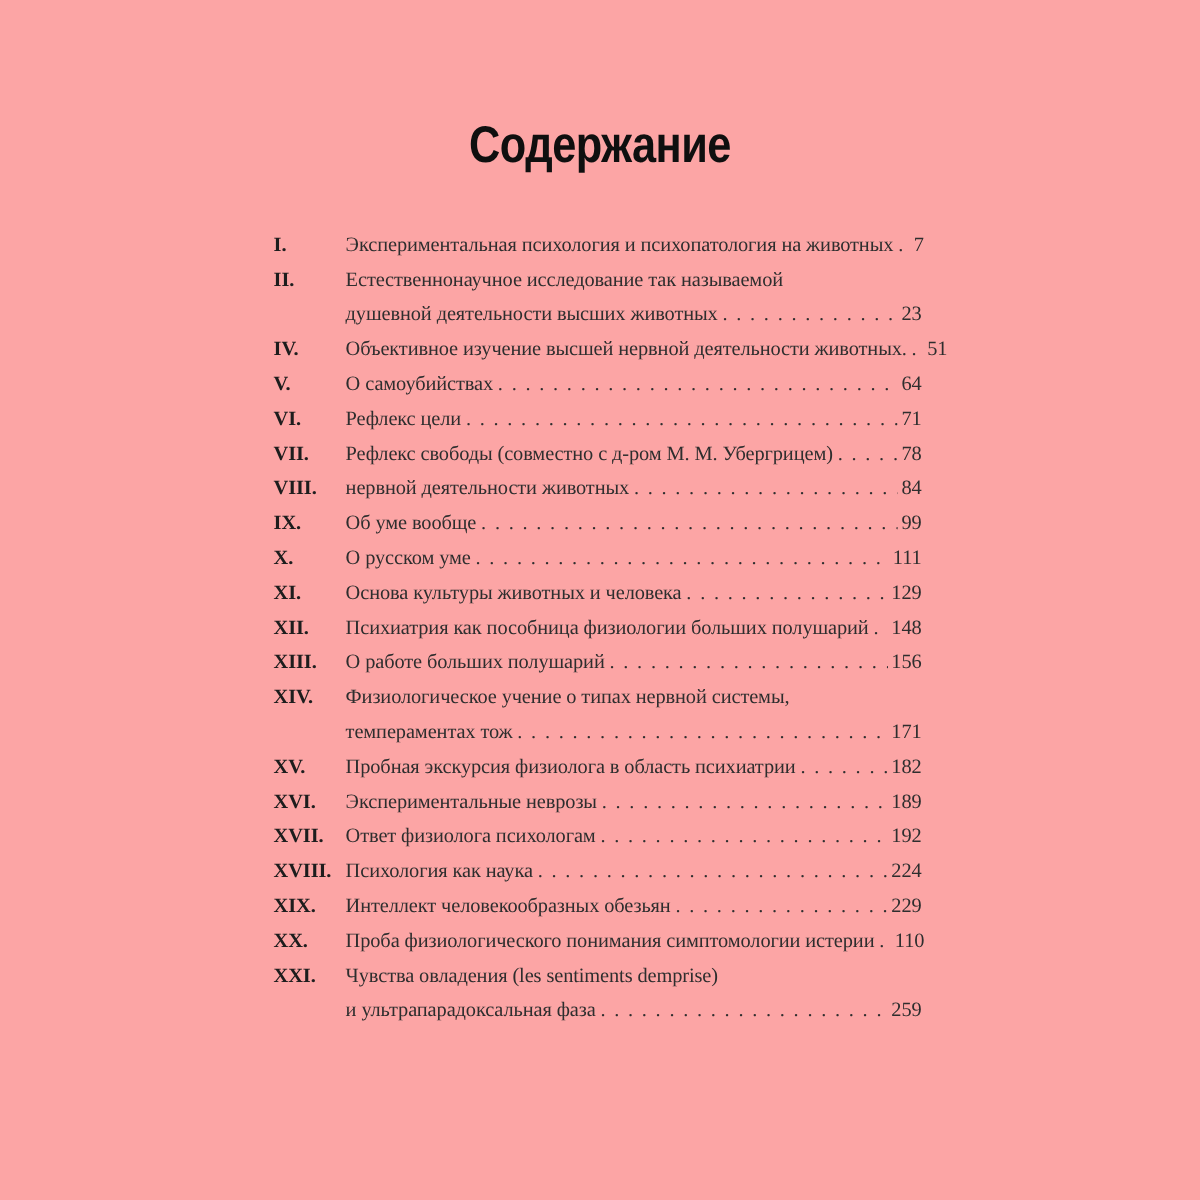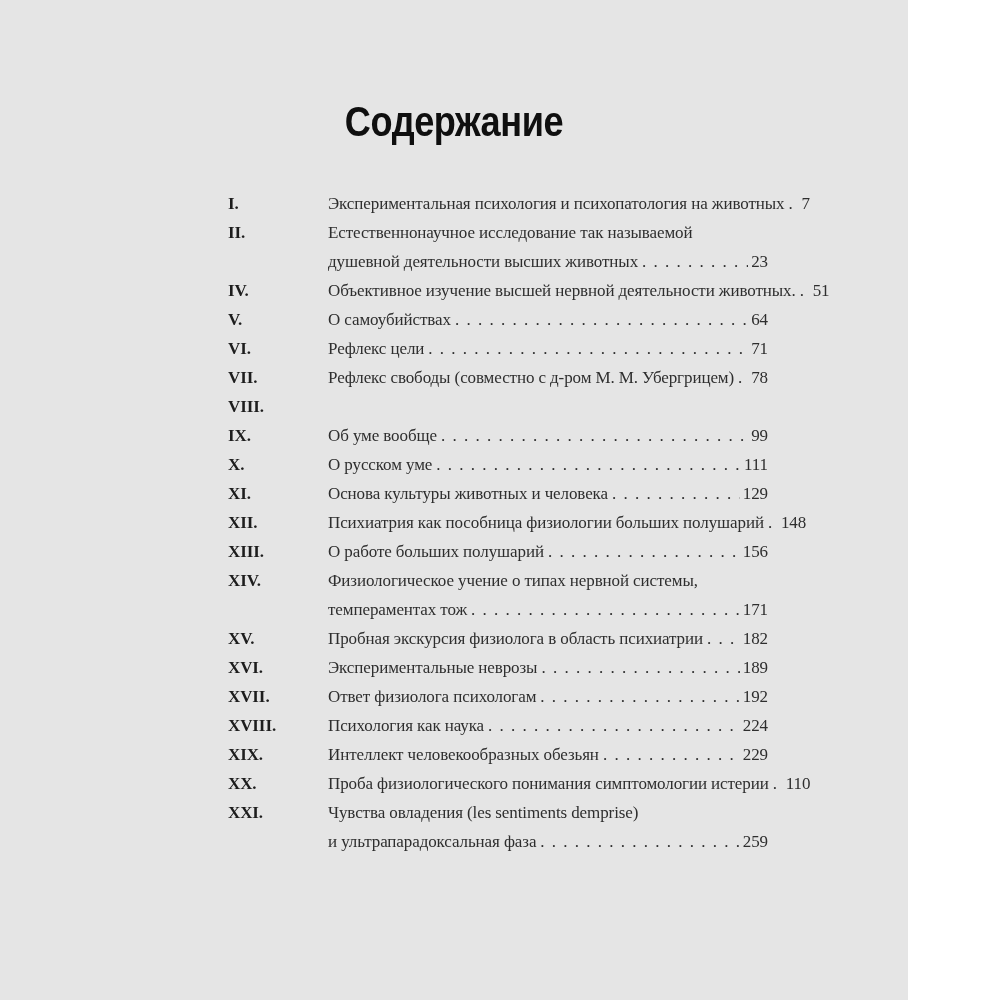--- a/index.html
+++ b/index.html
@@ -2,23 +2,23 @@
 <html lang="ru"><head>
 <meta charset="utf-8">
 <style>
   html, body {
     margin: 0;
     padding: 0;
     background: #ffffff;
   }
   .page {
     position: relative;
-    width: 908px;
+    width: 1000px;
     height: 1000px;
-    background: #e5e5e5;
+    background: #fca5a5;
     overflow: hidden;
     font-family: "Liberation Serif", "DejaVu Serif", serif;
   }
   .title-wrap {
     margin-top: 98px;
     text-align: center;
   }
   .title-text {
     display: inline-block;
     font-family: "Liberation Sans", "DejaVu Sans", sans-serif;
@@ -51,21 +51,20 @@
   .entry-lines {
     flex: 1 1 auto;
     min-width: 0;
   }
   .line {
     display: flex;
     align-items: baseline;
   }
   .t {
     white-space: nowrap;
-    margin-left: 40px;
   }
   .dots {
     flex: 1 1 auto;
     min-width: 10px;
     overflow: hidden;
     white-space: nowrap;
     margin: 0 3px 0 4px;
     color: #2e2e2e;
   }
   .dots::before {
@@ -152,20 +151,25 @@
             <span class="t">Рефлекс свободы (совместно с д-ром М. М. Убергрицем)</span>
             <span class="dots"></span>
             <span class="pg">78</span>
           </div>
         </div>
   </div>
 
   <div class="entry">
     <div class="numeral">VIII.</div>
     <div class="entry-lines">
+          <div class="line">
+            <span class="t">нервной деятельности животных</span>
+            <span class="dots"></span>
+            <span class="pg">84</span>
+          </div>
         </div>
   </div>
 
   <div class="entry">
     <div class="numeral">IX.</div>
     <div class="entry-lines">
           <div class="line">
             <span class="t">Об уме вообще</span>
             <span class="dots"></span>
             <span class="pg">99</span>

